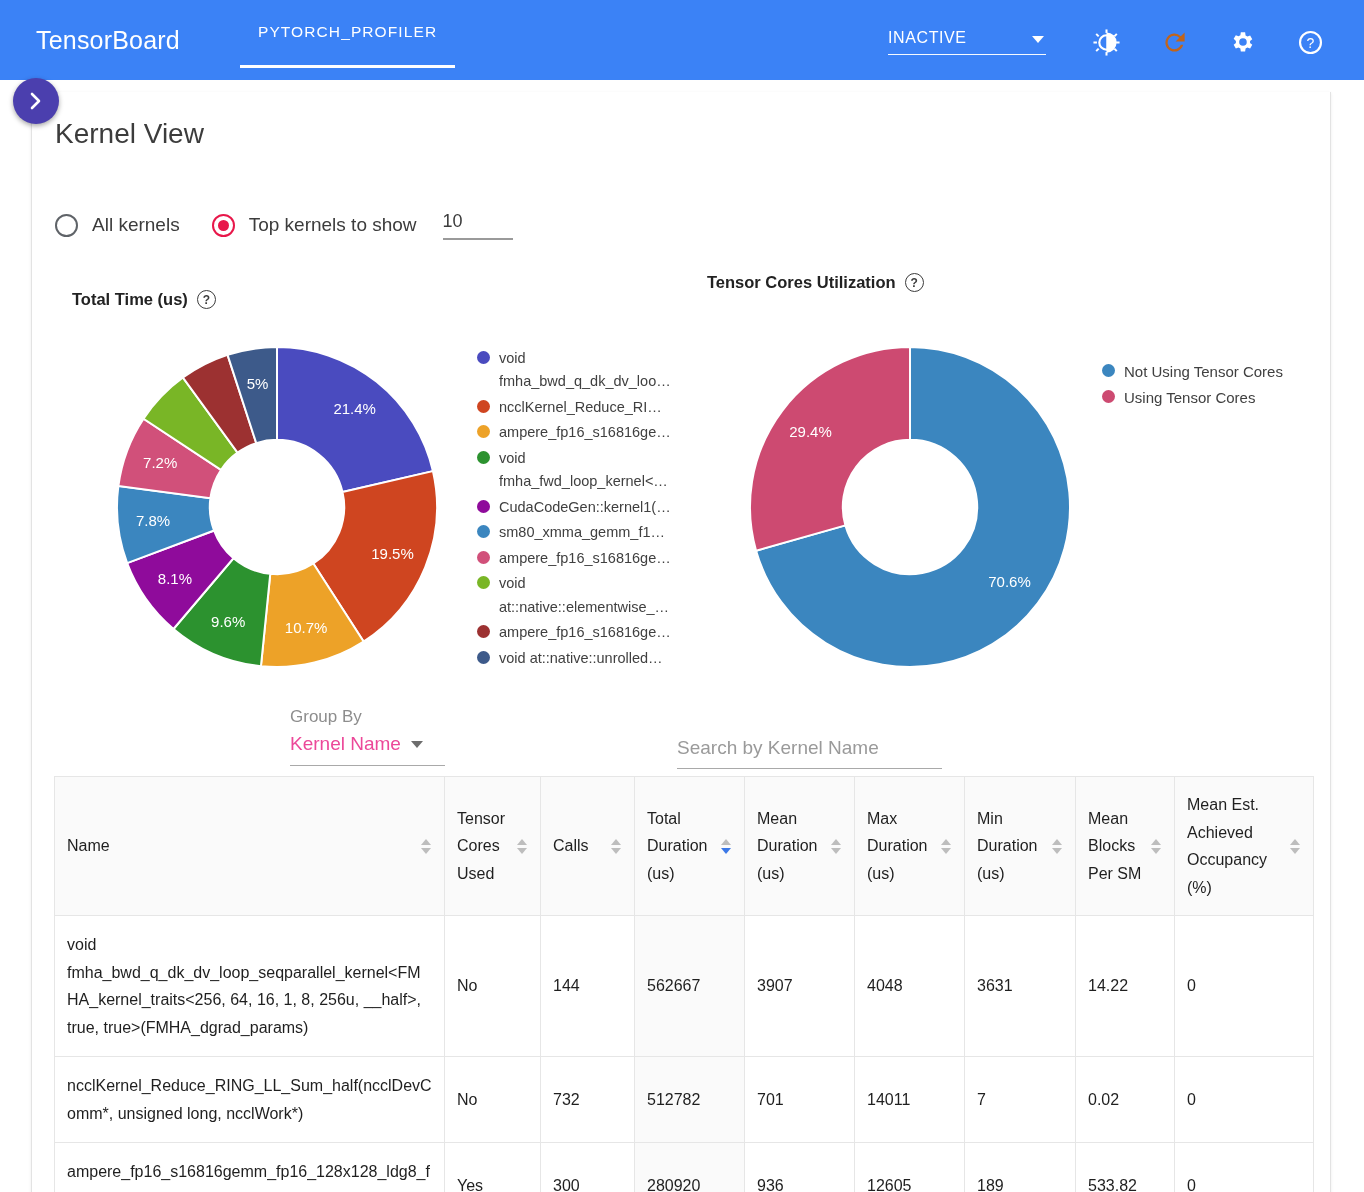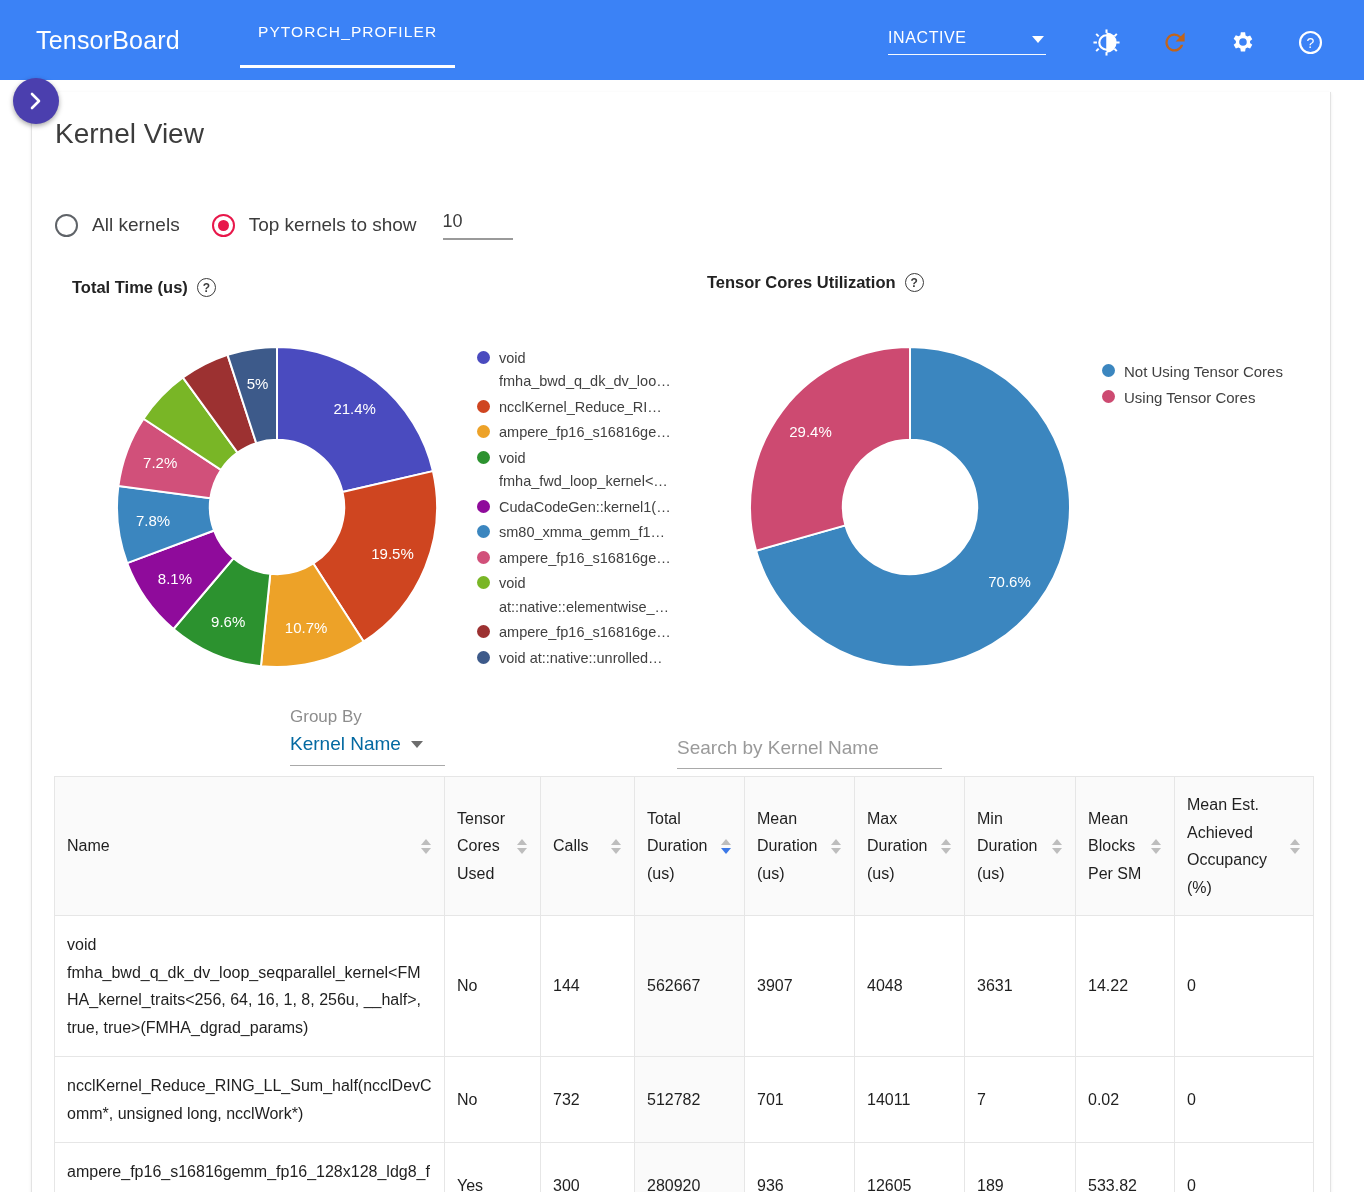--- a/index.html
+++ b/index.html
@@ -87,21 +87,21 @@
   .chartwrap { position:absolute; }
   .legend { position:absolute; font-size:14.5px; color:#404040; }
   .legend .li { display:flex; align-items:flex-start; margin-bottom:2px; }
   .legend .sw { width:13px;height:13px;border-radius:50%; flex:0 0 13px; margin-top:4px; margin-right:9px;}
   .legend .lt { line-height:1.62; max-width:190px; }
 
   
   .groupby { position:absolute; left:258px; top:615px; width:155px; }
   .groupby .cap { font-size:17px; color:#8d8d8d; }
   .groupby .selrow { display:flex; align-items:center; margin-top:6px; }
-  .groupby .sel { font-size:19px; color:#0369a1; }
+  .groupby .sel { font-size:19px; color:#ec4899; }
   .gcaret { margin-left:10px; width:0;height:0;border-left:6px solid transparent;border-right:6px solid transparent;border-top:7px solid #6d6d6d; }
   .groupby .ul { height:1.4px; background:#a9a9a9; margin-top:10px; }
 
   .searchbox { position:absolute; left:645px; top:645px; width:265px; }
   .searchbox .ph { font-size:19px; color:#9a9a9a; }
   .searchbox .ul { height:1.4px; background:#a9a9a9; margin-top:9px; }
 
   
   .tbl { position:absolute; left:22px; top:684px; width:1251px; border-collapse:collapse;
          table-layout:fixed; font-size:16px; }
@@ -190,21 +190,21 @@
         <span class="dot"></span>
       </div>
     <span class="radio-lbl" style="margin-right:12px">Top kernels to show</span>
 
     <div class="num-input">
       <span class="v">10</span>
       <div class="ul"></div>
     </div>
   </div>
 
-  <div class="chart-title" style="left:40px; top:186px;">
+  <div class="chart-title" style="left:40px; top:198px;">
     <span>Total Time (us)</span>
     <span class="qmark">?</span>
   </div>
   <div class="chart-title" style="left:675px; top:181px;">
     <span>Tensor Cores Utilization</span>
     <span class="qmark">?</span>
   </div>
 
   <div class="chartwrap" style="left:85px; top:255px; width:320px; height:320px;">
     <svg id="pie1" width="320" height="320" viewBox="0 0 320 320">

